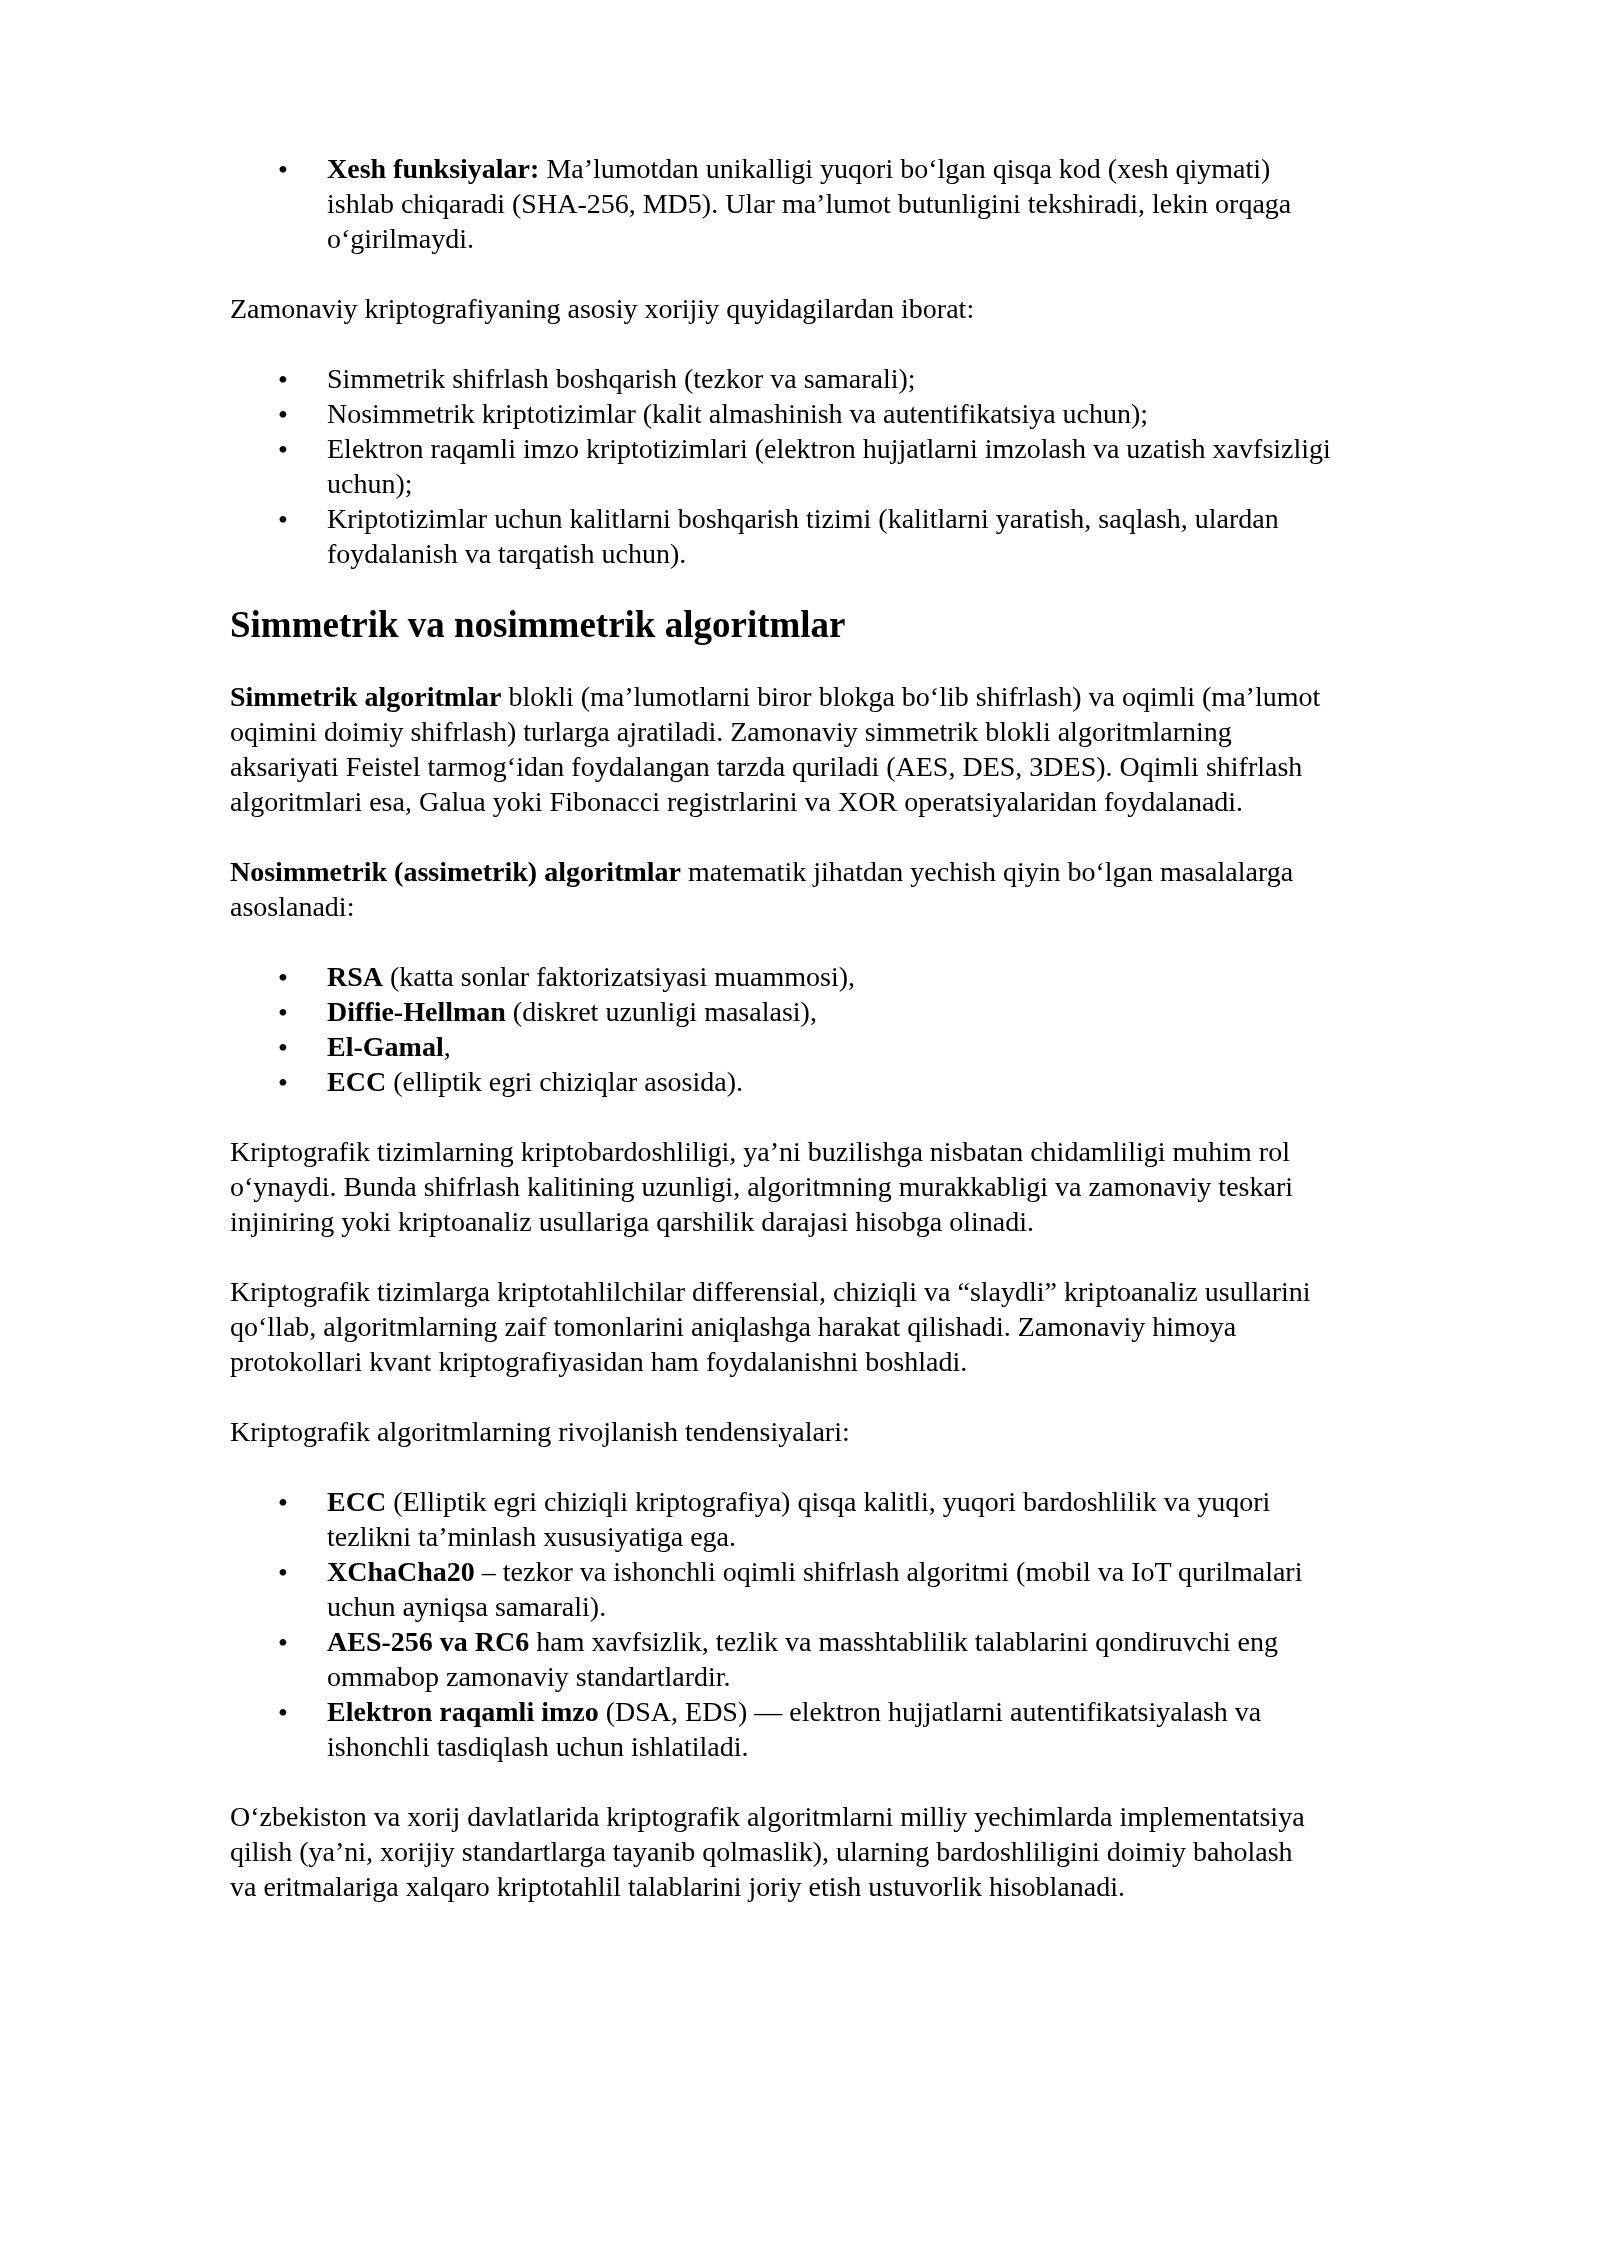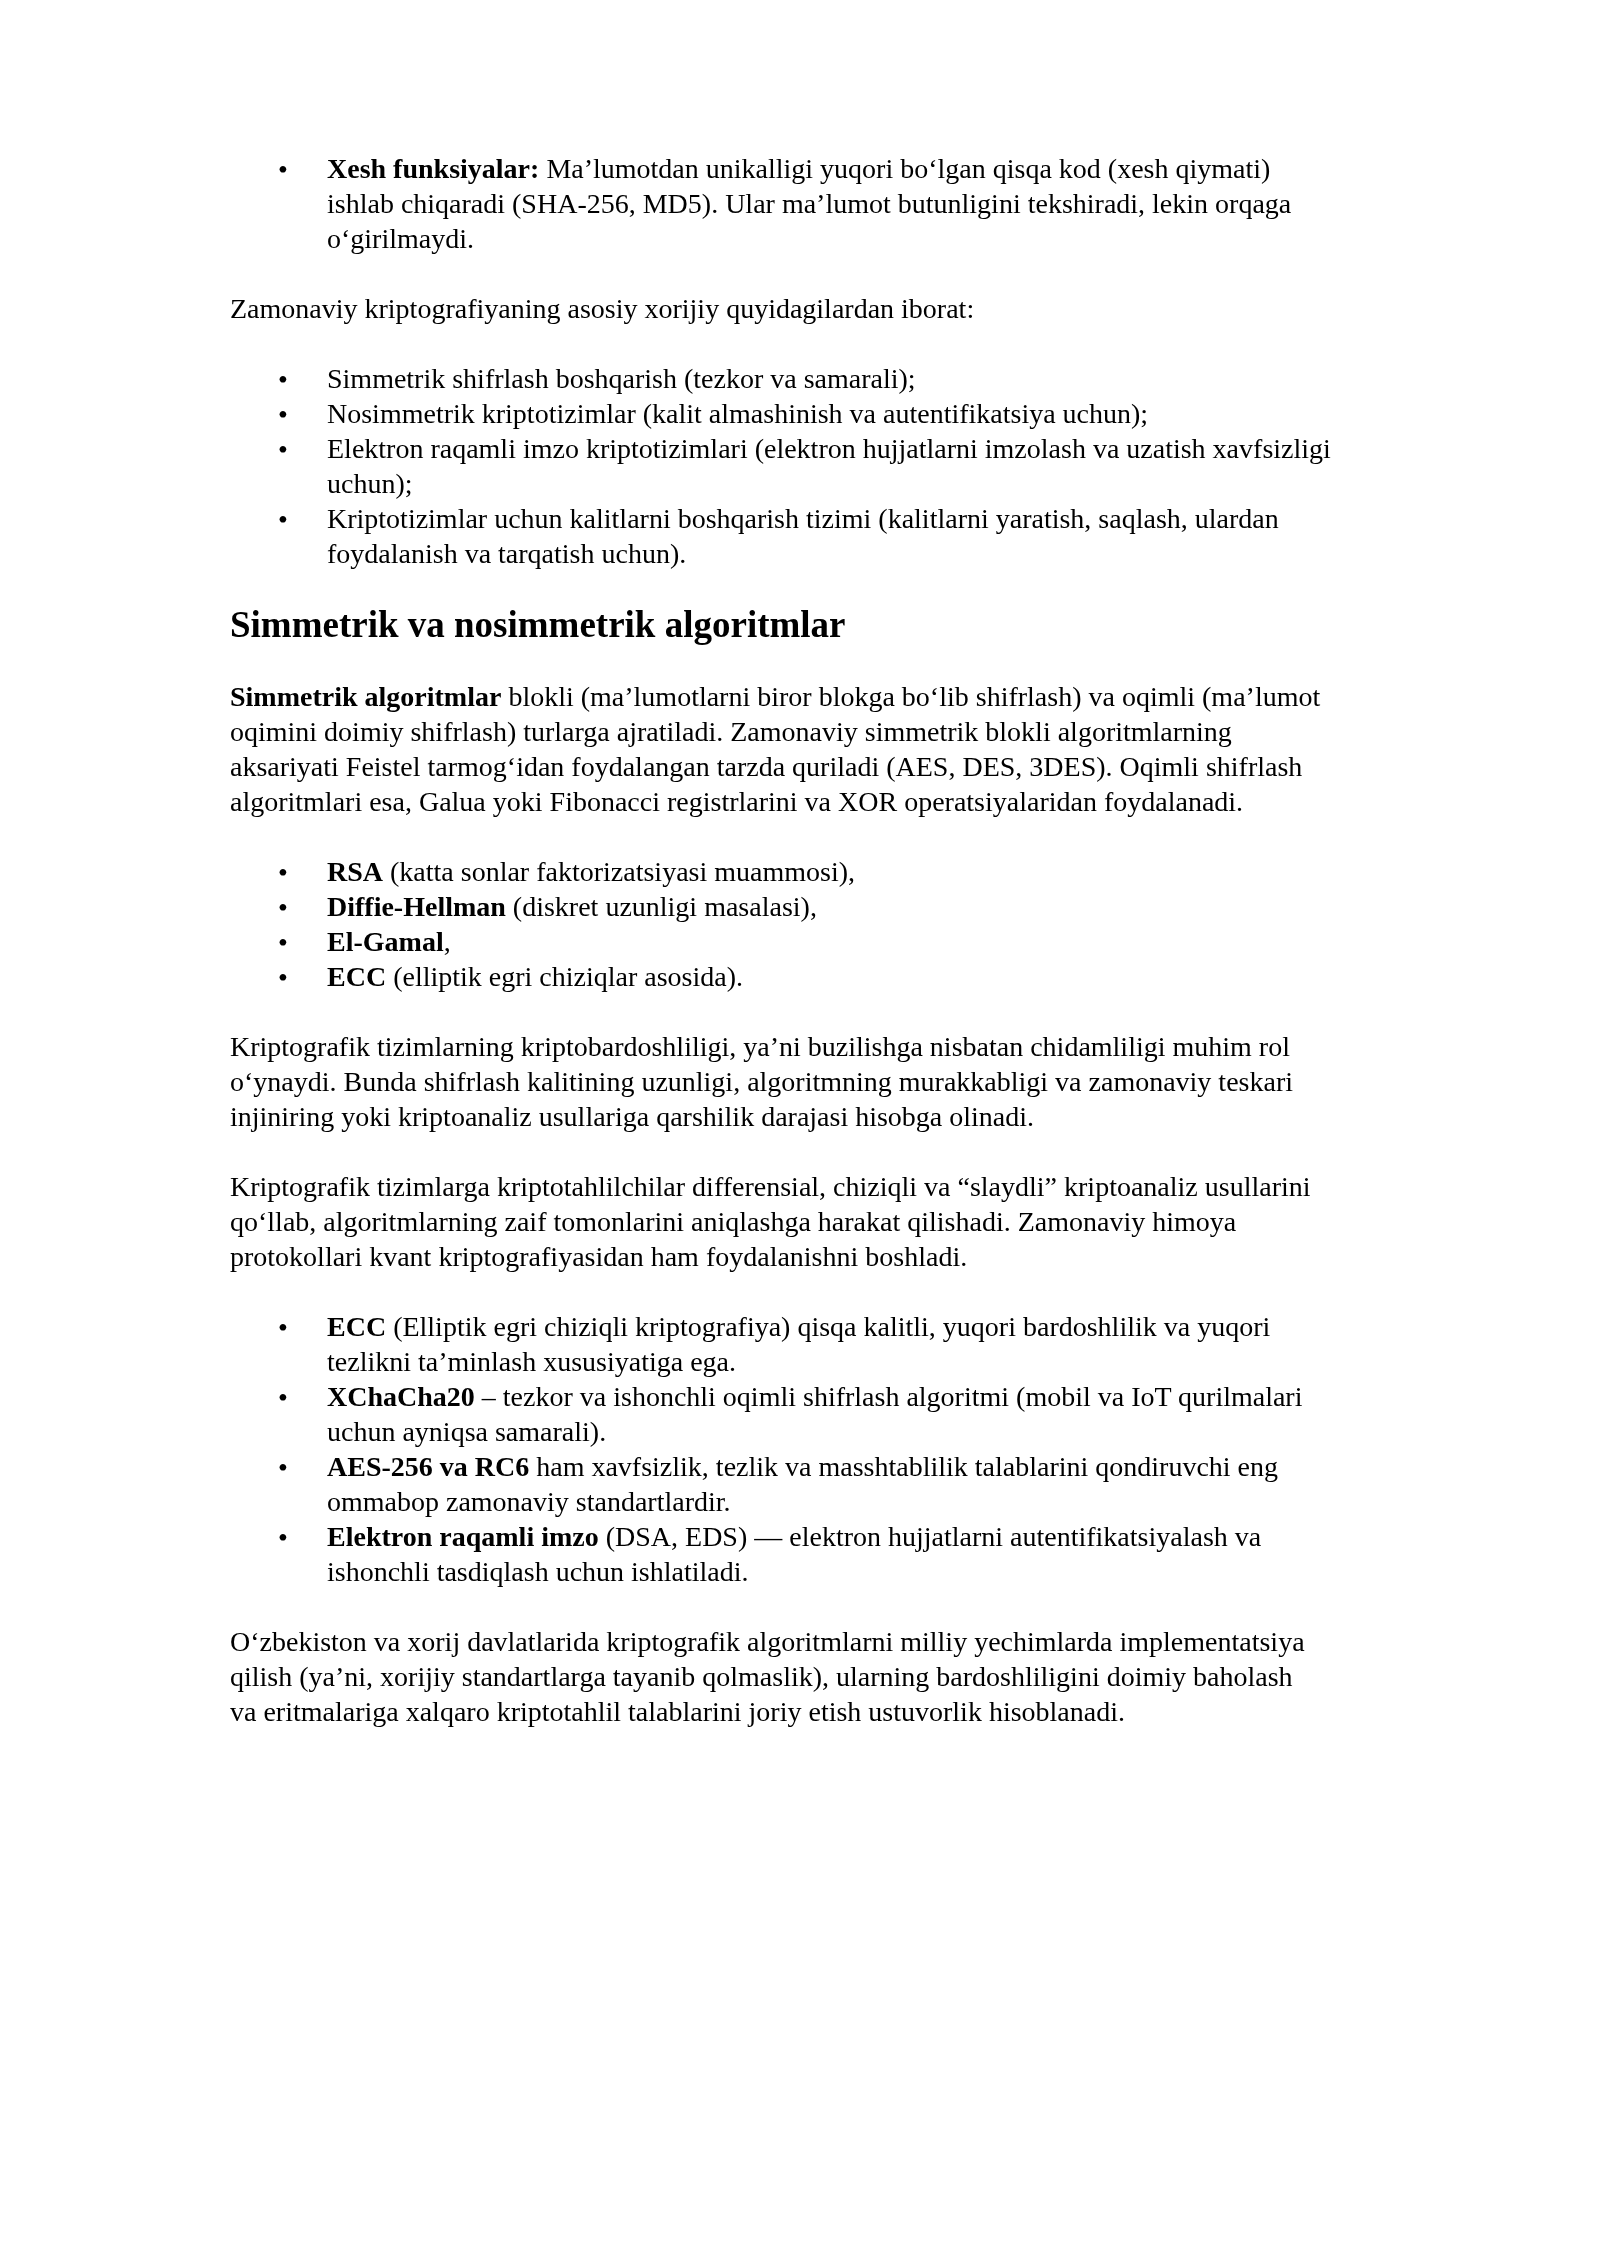--- a/index.html
+++ b/index.html
@@ -80,20 +80,22 @@
     </div>
   </div>
 
   <div class="heading">Simmetrik va nosimmetrik algoritmlar</div>
 
   <div class="para block"><b>Simmetrik algoritmlar</b><span> blokli (ma’lumotlarni biror blokga bo‘lib shifrlash) va oqimli (ma’lumot
 oqimini doimiy shifrlash) turlarga ajratiladi. Zamonaviy simmetrik blokli algoritmlarning
 aksariyati Feistel tarmog‘idan foydalangan tarzda quriladi (AES, DES, 3DES). Oqimli shifrlash
 algoritmlari esa, Galua yoki Fibonacci registrlarini va XOR operatsiyalaridan foydalanadi.</span></div>
 
+  <div class="para block"><b>Nosimmetrik (assimetrik) algoritmlar</b><span> matematik jihatdan yechish qiyin bo‘lgan masalalarga
+asoslanadi:</span></div>
 
   <div class="bullets block">
     <div class="li">
       <span class="dot">•</span>
       <div class="li-text"><b>RSA</b><span> (katta sonlar faktorizatsiyasi muammosi),</span></div>
     </div>
     <div class="li">
       <span class="dot">•</span>
       <div class="li-text"><b>Diffie-Hellman</b><span> (diskret uzunligi masalasi),</span></div>
     </div>
@@ -109,20 +111,21 @@
 
   <div class="para block"><span>Kriptografik tizimlarning kriptobardoshliligi, ya’ni buzilishga nisbatan chidamliligi muhim rol
 o‘ynaydi. Bunda shifrlash kalitining uzunligi, algoritmning murakkabligi va zamonaviy teskari
 injiniring yoki kriptoanaliz usullariga qarshilik darajasi hisobga olinadi.</span></div>
 
   <div class="para block"><span>Kriptografik tizimlarga kriptotahlilchilar differensial, chiziqli va “slaydli” kriptoanaliz usullarini
 qo‘llab, algoritmlarning zaif tomonlarini aniqlashga harakat qilishadi. Zamonaviy himoya
 protokollari kvant kriptografiyasidan ham foydalanishni boshladi.</span></div>
 
 
+  <div class="para block"><span>Kriptografik algoritmlarning rivojlanish tendensiyalari:</span></div>
 
   <div class="bullets block">
     <div class="li">
       <span class="dot">•</span>
       <div class="li-text"><b>ECC</b><span> (Elliptik egri chiziqli kriptografiya) qisqa kalitli, yuqori bardoshlilik va yuqori
 tezlikni ta’minlash xususiyatiga ega.</span></div>
     </div>
     <div class="li">
       <span class="dot">•</span>
       <div class="li-text"><b>XChaCha20</b><span> – tezkor va ishonchli oqimli shifrlash algoritmi (mobil va IoT qurilmalari

